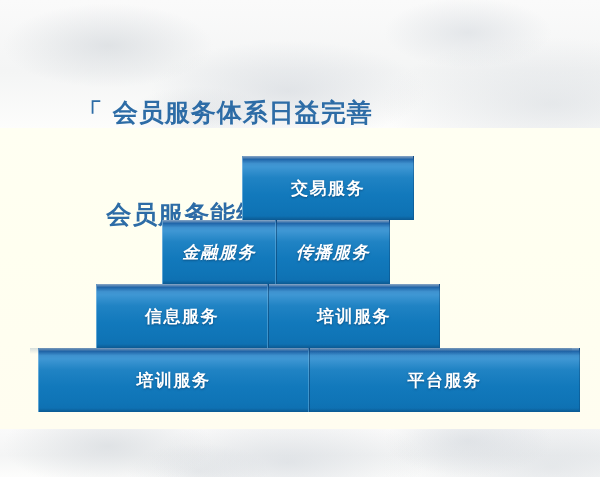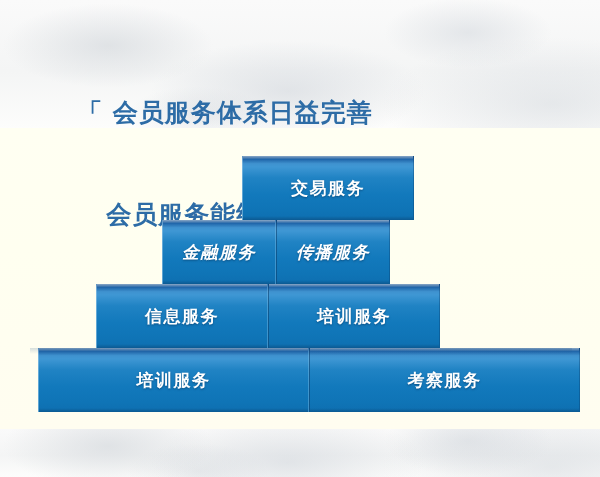--- a/index.html
+++ b/index.html
@@ -186,21 +186,21 @@
       <div class="block">
         <span class="block-label">培训服务</span>
       </div>
     </div>
 
     <div class="prow" id="row-4">
       <div class="block">
         <span class="block-label">培训服务</span>
       </div>
       <div class="block">
-        <span class="block-label">考察服务</span>
+        <span class="block-label">平台服务</span>
       </div>
     </div>
 
   </div>
 
   <div id="pyramid-shadow"></div>
 
 </div>
 
 </body></html>

